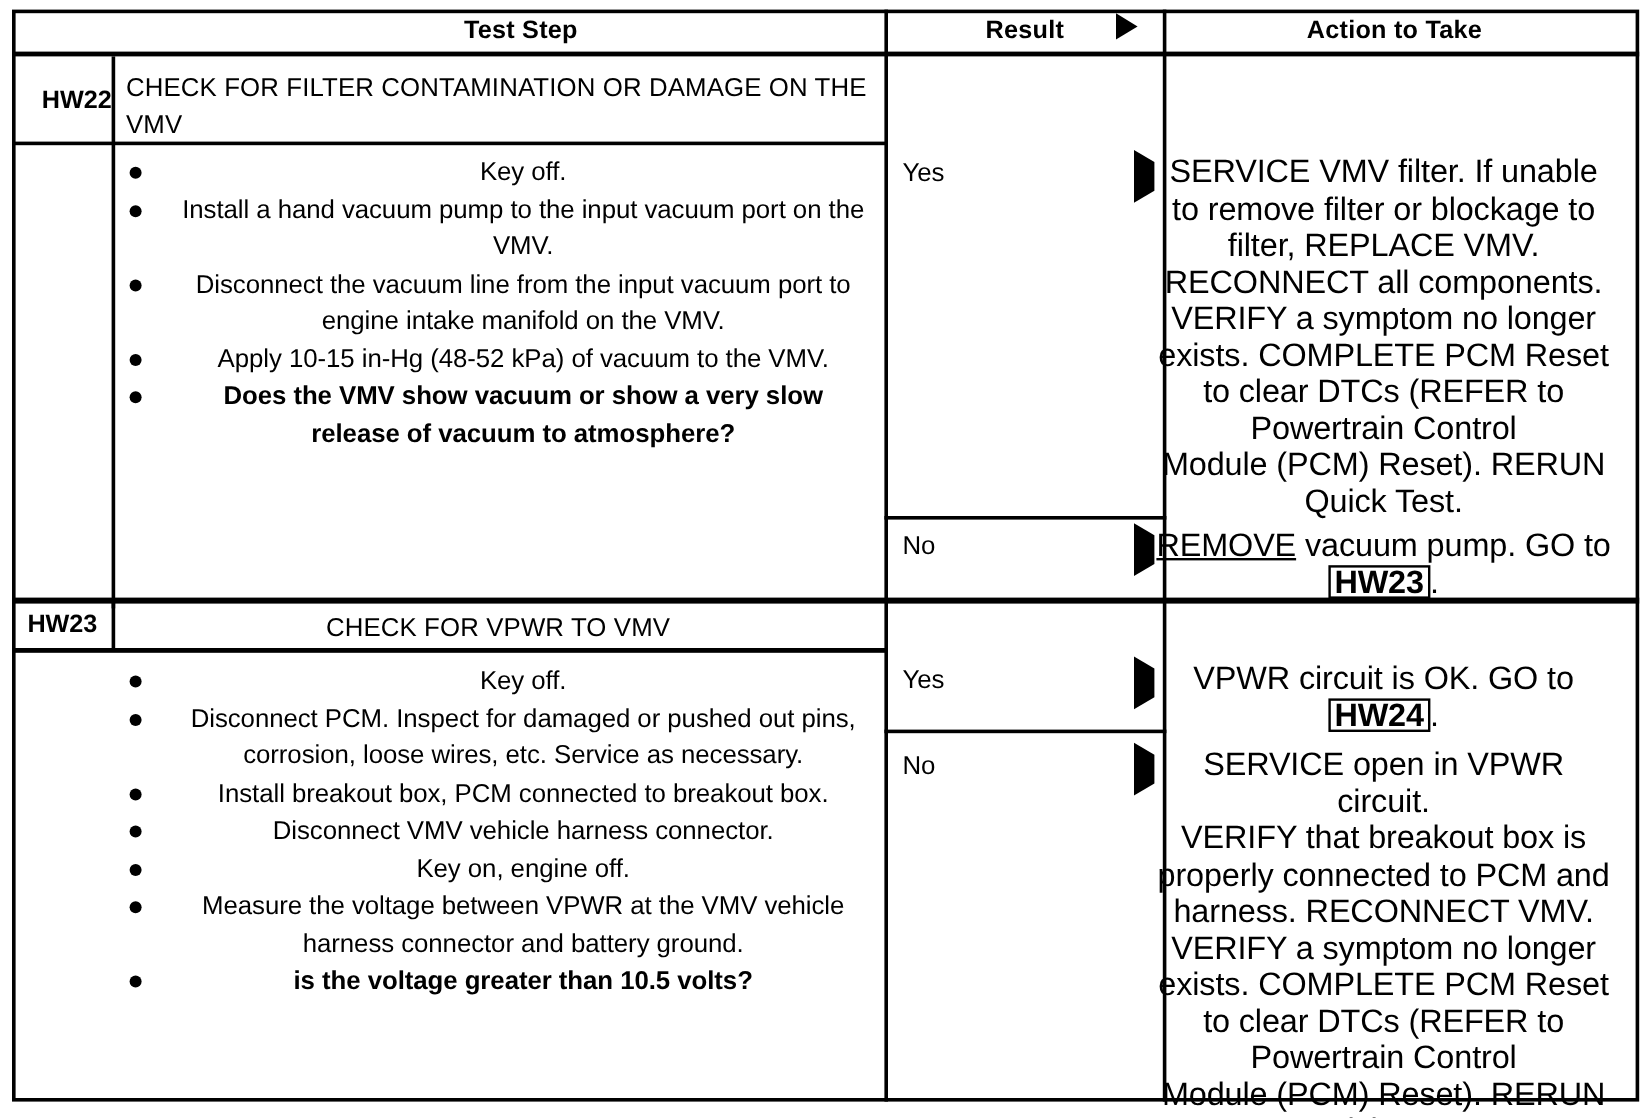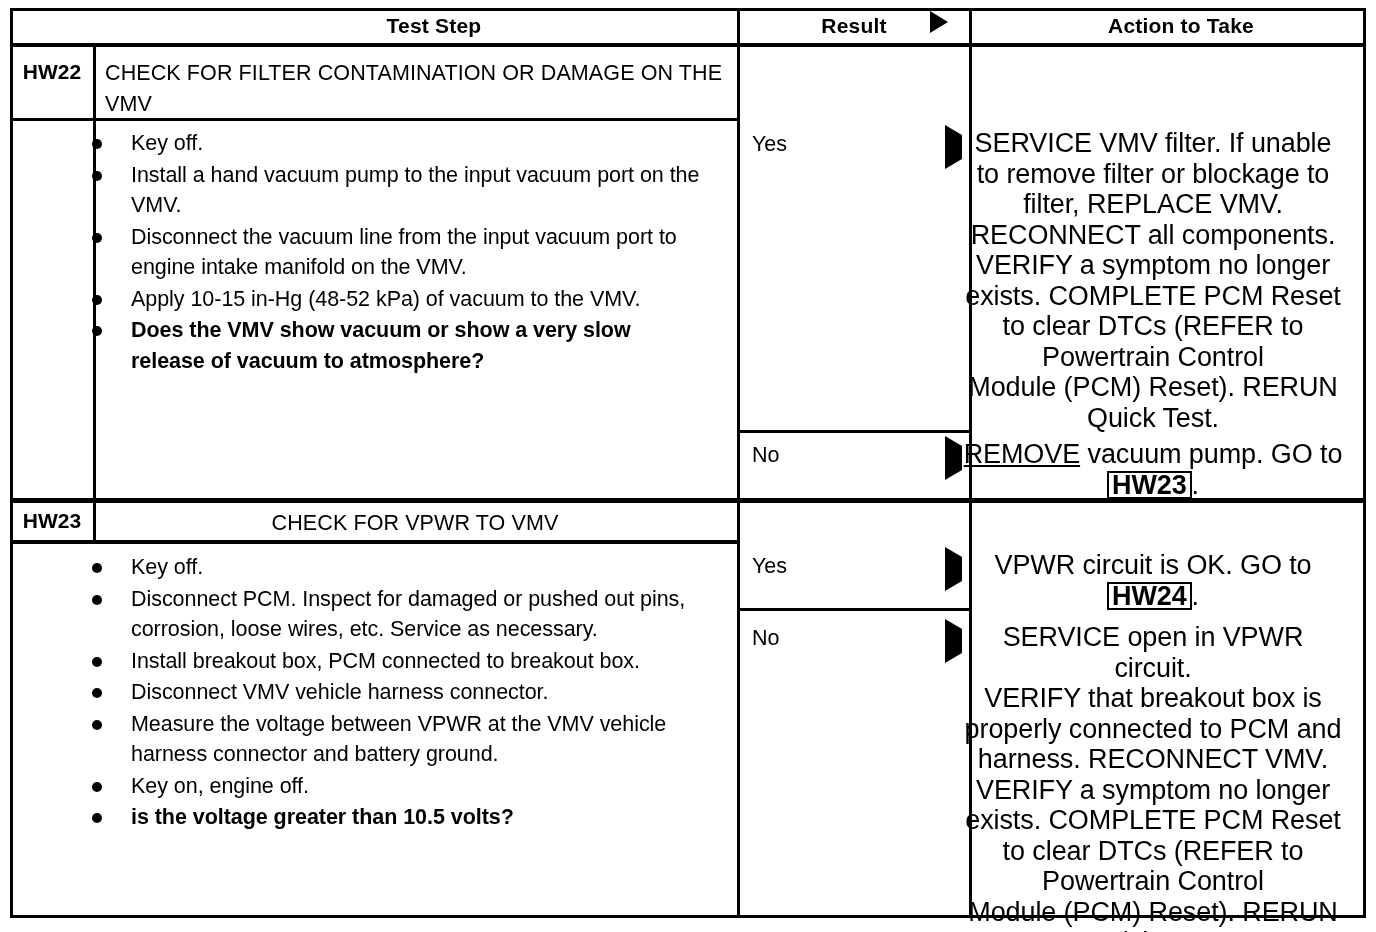--- a/index.html
+++ b/index.html
@@ -48,21 +48,21 @@
     top: 0;
     height: 35px;
     line-height: 35px;
     text-align: center;
     font-weight: bold;
     font-size: 21px;
     letter-spacing: .2px;
   }
   .hdr-test { left: 0px;   width: 848px; }
   .hdr-res  { left: 730px; width: 228px; }
-  .hdr-act  { left: 962px; width: 380px; margin-left: 19px; }
+  .hdr-act  { left: 962px; width: 380px; }
 
   .hdr-arrow {
     position: absolute;
     left: 930px;
     top: 11px;
   }
 
   
   .tri {
     width: 0;
@@ -103,43 +103,44 @@
 
   
   .step-id {
     position: absolute;
     left: 14px;
     width: 76px;
     font-weight: bold;
     font-size: 21px;
     text-align: center;
   }
-  .step-id-22 { top: 60px; }
+  .step-id-22 { top: 72px; margin-left: 12px; }
   .step-id-23 { top: 509px; }
 
   
   .step-title {
     position: absolute;
     left: 105px;
     width: 620px;
     font-size: 21.5px;
     line-height: 31px;
     letter-spacing: .1px;
   }
   .step-title-22 { top: 58px; }
   .step-title-23 { top: 508px; text-align: center; }
 
   
   .bullets {
     position: absolute;
-    left: 84px;
+    left: 100px;
     width: 625px;
     list-style: none;
     margin: 0;
     padding: 0;
+    text-align: center;
   }
   .bullets-22 { top: 128px; }
   .bullets-23 { top: 552px; }
 
   .bullets li {
     position: relative;
     padding-left: 47px;
     margin: 0 0 1px 0;
     font-size: 21.5px;
     line-height: 30.5px;
@@ -290,25 +291,25 @@
     <li>
       <span class="dot"></span>
       <span>Install breakout box, PCM connected to breakout box.</span>
     </li>
     <li>
       <span class="dot"></span>
       <span>Disconnect VMV vehicle harness connector.</span>
     </li>
     <li>
       <span class="dot"></span>
+      <span>Key on, engine off.</span>
+    </li>
+    <li>
+      <span class="dot"></span>
       <span>Measure the voltage between VPWR at the VMV vehicle harness connector and battery ground.</span>
-    </li>
-    <li>
-      <span class="dot"></span>
-      <span>Key on, engine off.</span>
     </li>
     <li class="bold">
       <span class="dot"></span>
       <span>is the voltage greater than 10.5 volts?</span>
     </li>
   </ul>
 
   <div class="result res-23-yes">
     <span class="label">Yes</span>
     <span class="arrow"><span class="tri-sm"></span></span>

